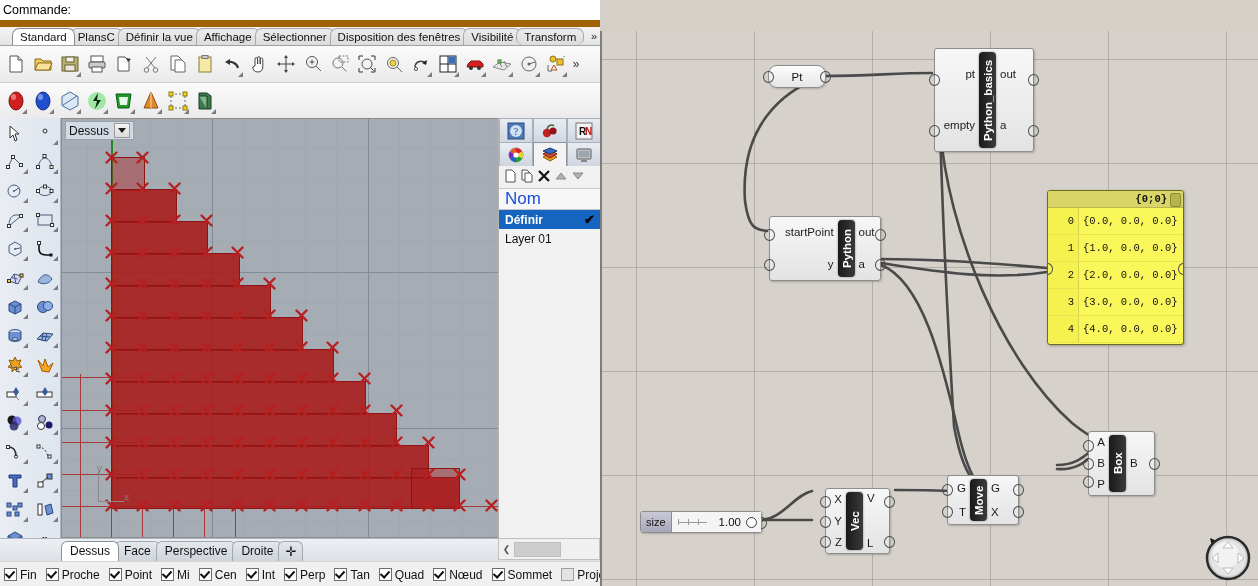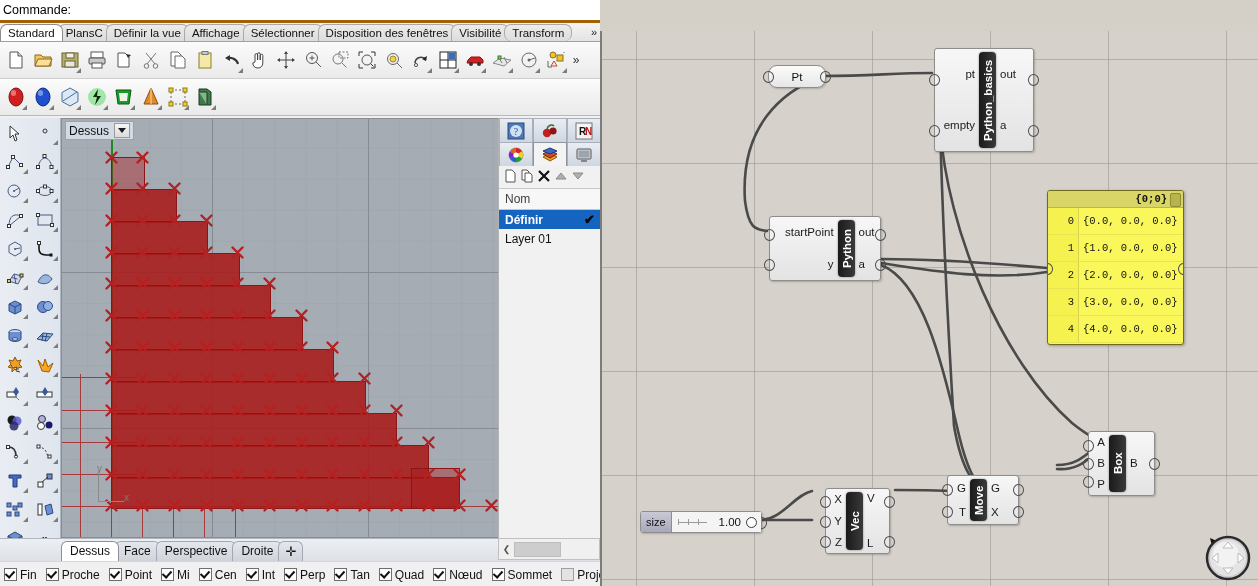--- a/index.html
+++ b/index.html
@@ -8,27 +8,27 @@
     font-family:"Liberation Sans", sans-serif;
     font-size:12px;
     background:#f0f0f0;
     -webkit-font-smoothing:antialiased;
   }
   #root{position:relative;width:1258px;height:586px;}
 
   
   #rhino{position:absolute;left:0;top:0;width:600px;height:586px;background:#f0f0f0;overflow:hidden;}
 
-  .cmd-bar{height:20px;background:#ffffff;border-bottom:3px solid #a16207;
+  .cmd-bar{height:20px;background:#ffffff;border-bottom:7px solid #a16207;
            display:flex;align-items:center;padding-left:3px;}
   .cmd-label{font-size:12.5px;color:#000;font-weight:500;}
 
   
   .tabstrip{height:18px;background:linear-gradient(#f4f4f4,#e4e4e4);
-            display:flex;align-items:flex-end;position:relative;border-bottom:1px solid #9aa3ad;}
+            display:flex;align-items:flex-end;position:relative;border-bottom:1px solid #9aa3ad;padding-left:12px;}
   .tab{height:16px;line-height:16px;padding:0 7px;font-size:11.5px;color:#111;
        background:linear-gradient(#ececec,#dcdcdc);
        border:1px solid #a9a9a9;border-bottom:none;
        border-radius:7px 7px 0 0;margin-right:-5px;position:relative;white-space:nowrap;}
   .tab.active{background:#fff;z-index:5;border-color:#8c8c8c;}
   .tab.clipped{overflow:hidden;max-width:58px;border-radius:7px;}
   .tab-overflow{position:absolute;right:1px;bottom:1px;font-size:11px;color:#222;
                 padding:0 2px;line-height:15px;}
 
   
@@ -83,21 +83,21 @@
   .rpanel{position:absolute;left:498px;top:0;width:102px;height:420px;
           background:#f1f1f1;border-left:1px solid #b4b4b4;}
   .ptabs{display:flex;flex-wrap:wrap;background:#dfe3ea;}
   .ptab{width:34px;height:24px;display:flex;align-items:center;justify-content:center;
         border:1px solid #aab0ba;border-bottom:none;box-sizing:border-box;
         background:linear-gradient(#e9edf3,#cfd6e0);}
   .ptab.active{background:#f3f3f3;border-color:#8e949e;}
   .ptoolbar{height:22px;display:flex;align-items:center;gap:3px;padding-left:4px;
             background:#f1f1f1;border-bottom:1px solid #c8c8c8;}
   .lay-head{height:20px;border-bottom:1px solid #c4c4c4;display:flex;align-items:center;
-            padding-left:6px;font-size:12px;color:#404040;background:#f7f7f7;}
+            padding-left:6px;font-size:17px;color:#1d4ed8;background:#f7f7f7;}
   .lay-row{height:19px;display:flex;align-items:center;padding-left:6px;font-size:12px;
            color:#111;justify-content:space-between;padding-right:6px;}
   .lay-row.sel{background:#1565c0;color:#fff;font-weight:bold;}
   .lay-row.sel .chk{color:#000;}
   .chk{font-size:13px;font-weight:bold;}
 
   
   .vtabs{position:absolute;left:0;top:538px;width:600px;height:23px;
          background:linear-gradient(#eceff3,#dde1e7);border-top:1px solid #b0b6be;
          display:flex;align-items:flex-end;padding-left:61px;box-sizing:border-box;}

